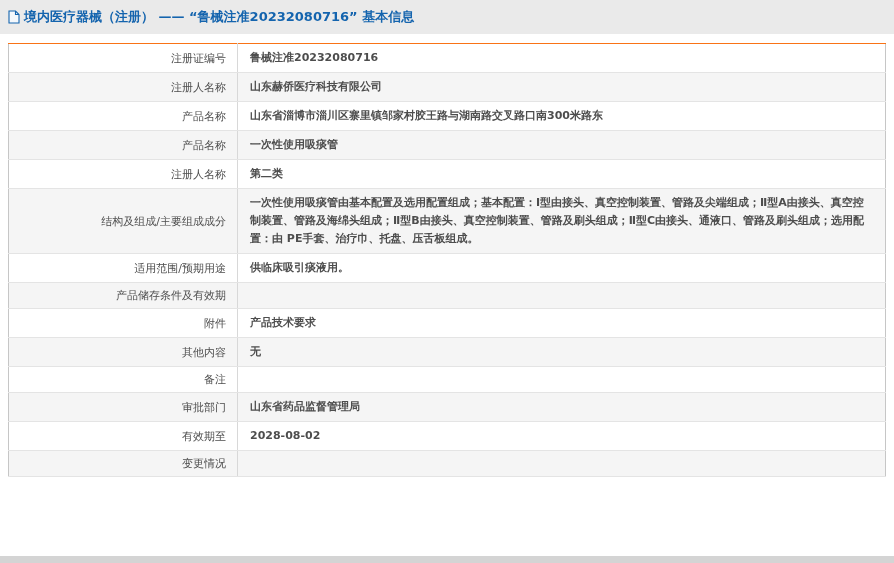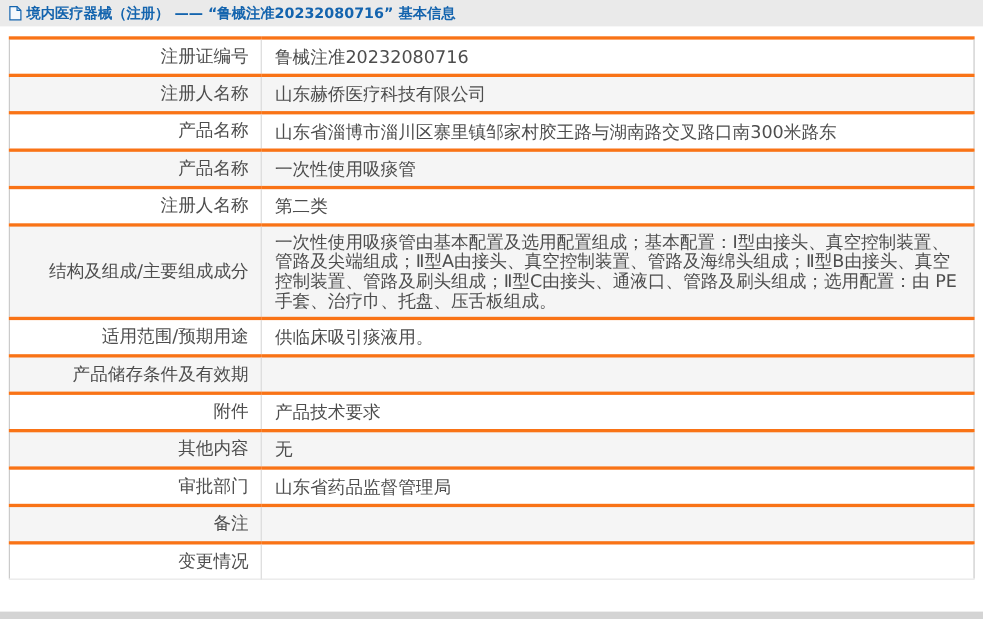--- a/index.html
+++ b/index.html
@@ -4,59 +4,60 @@
 <style>
   * { box-sizing: border-box; }
   html, body { margin: 0; padding: 0; }
   body {
     width: 894px; height: 563px;
     position: relative; overflow: hidden;
     background: #ffffff;
     font-family: "DejaVu Sans", "Liberation Sans", sans-serif;
   }
   .titlebar {
-    height: 24px;
+    height: 34px;
     background: #eaeaea;
     display: flex; align-items: center;
     padding: 0 8px;
   }
   .doc-icon { display: inline-flex; margin-right: 4px; }
   .page-title {
     color: #1464ae;
     font-size: 13px;
     font-weight: bold;
     white-space: nowrap;
   }
   .info-table {
     border-collapse: collapse;
     table-layout: fixed;
     width: 878px;
     margin: 9px 8px 0 8px;
     border: 1px solid #c6c6c6;
   }
   .info-table td {
-    border-top: 3px solid #f97316;
+    border-top: 1px solid #f97316;
     border-bottom: 1px solid #e4e4e4;
-    font-size: 16px;
+    font-size: 11px;
     color: #4d4d4d;
     vertical-align: middle;
   }
   .info-table tr { background: #ffffff; }
   .info-table tr:nth-child(even) { background: #f5f5f5; }
   .label-cell {
     width: 229px;
     text-align: right;
     padding: 5px 11px 5px 6px;
     border-right: 1px solid #d8d8d8;
     white-space: nowrap;
   }
   .value-cell {
     padding: 5px 12px;
     line-height: 18px;
     word-break: break-all;
+    font-weight: bold;
   }
   .bottom-strip {
     position: absolute;
     left: 0; top: 556px;
     width: 894px; height: 7px;
     background: #d4d4d4;
   }
 </style>
 </head>
 <body>
@@ -107,26 +108,30 @@
     </tr>
     <tr>
       <td class="label-cell">附件</td>
       <td class="value-cell">产品技术要求</td>
     </tr>
     <tr>
       <td class="label-cell">其他内容</td>
       <td class="value-cell">无</td>
     </tr>
     <tr>
+      <td class="label-cell">备注</td>
+      <td class="value-cell"></td>
+    </tr>
+    <tr>
       <td class="label-cell">审批部门</td>
       <td class="value-cell">山东省药品监督管理局</td>
     </tr>
     <tr>
-      <td class="label-cell">备注</td>
-      <td class="value-cell"></td>
+      <td class="label-cell">有效期至</td>
+      <td class="value-cell">2028-08-02</td>
     </tr>
     <tr>
       <td class="label-cell">变更情况</td>
       <td class="value-cell"></td>
     </tr>
 
   </tbody>
 </table>
 
 <div class="bottom-strip"></div>

